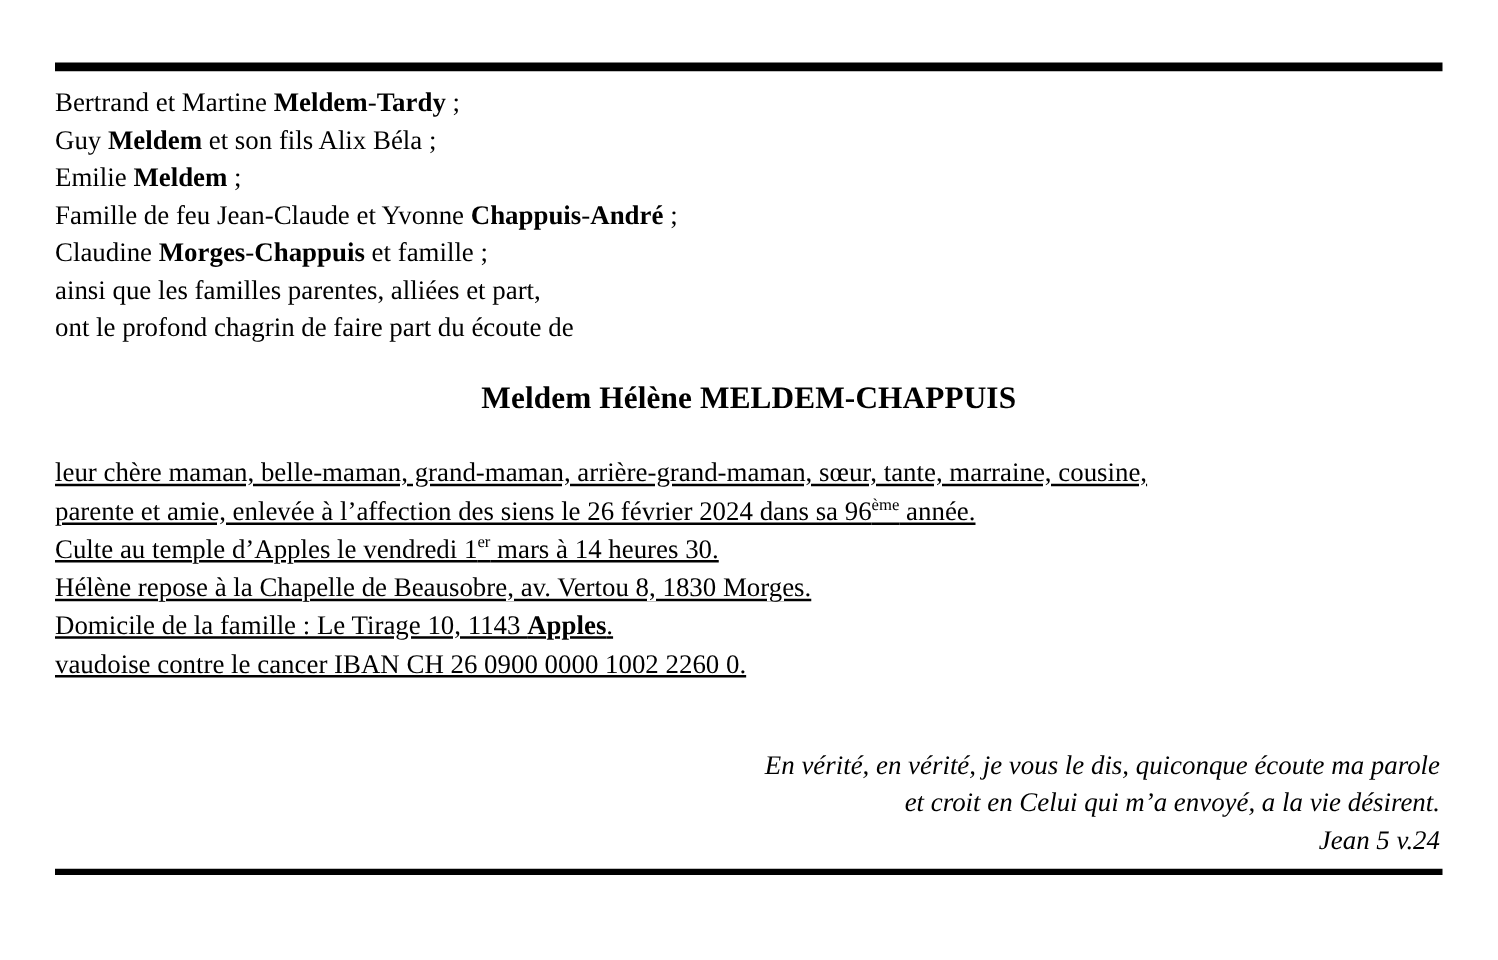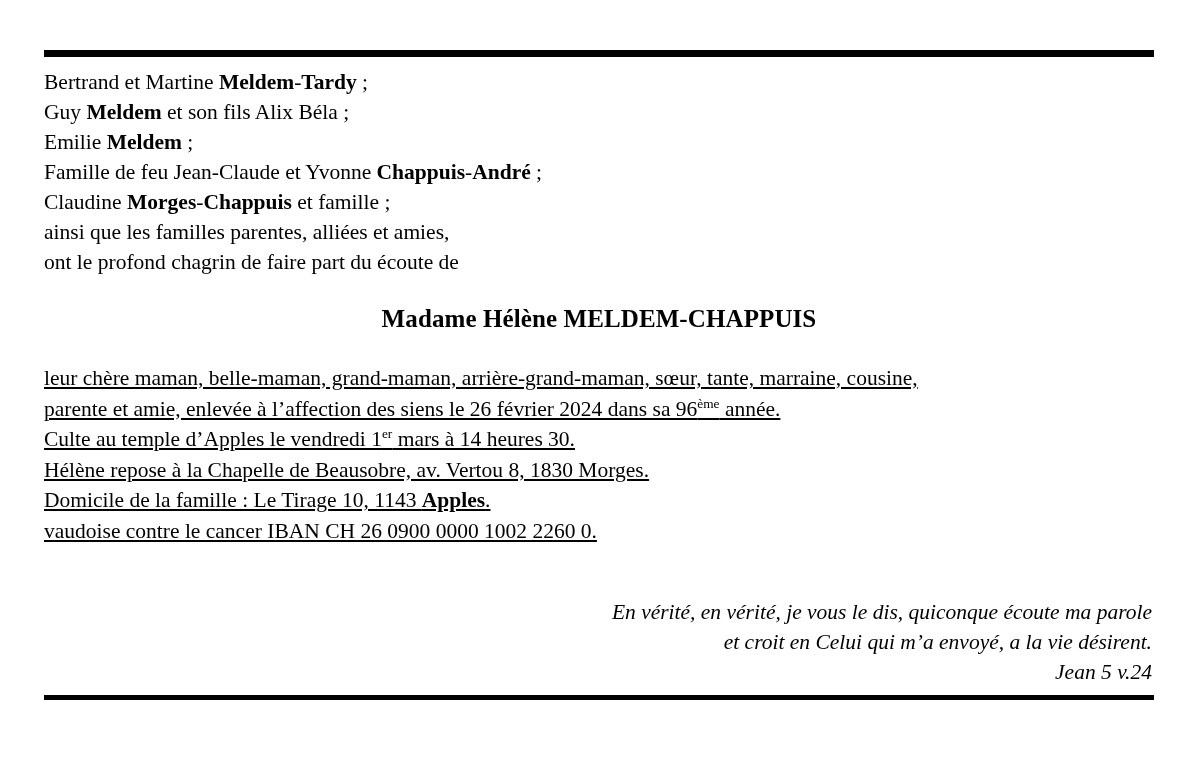--- a/index.html
+++ b/index.html
@@ -87,25 +87,25 @@
     <div class="rule-top"></div>
 
     <div class="body-block">
 
       <div class="family-block">
           <div class="line">Bertrand et Martine <b>Meldem</b>-<b>Tardy</b> ;</div>
           <div class="line">Guy <b>Meldem</b> et son fils Alix Béla ;</div>
           <div class="line">Emilie <b>Meldem</b> ;</div>
           <div class="line">Famille de feu Jean-Claude et Yvonne <b>Chappuis</b>-<b>André</b> ;</div>
           <div class="line">Claudine <b>Morges</b>-<b>Chappuis</b> et famille ;</div>
-          <div class="line">ainsi que les familles parentes, alliées et amies,</div>
+          <div class="line">ainsi que les familles parentes, alliées et part,</div>
           <div class="line">ont le profond chagrin de faire part du écoute de</div>
         </div>
 
-      <div class="deceased-name">Madame Hélène MELDEM-CHAPPUIS</div>
+      <div class="deceased-name">Meldem Hélène MELDEM-CHAPPUIS</div>
 
       <div class="detail-block">
           <div class="line">leur chère maman, belle-maman, grand-maman, arrière-grand-maman, sœur, tante, marraine, cousine,</div>
           <div class="line">parente et amie, enlevée à l’affection des siens le 26 février 2024 dans sa 96<sup>ème</sup> année.</div>
           <div class="line">Culte au temple d’Apples le vendredi 1<sup>er</sup> mars à 14 heures 30.</div>
           <div class="line">Hélène repose à la Chapelle de Beausobre, av. Vertou 8, 1830 Morges.</div>
           <div class="line">Domicile de la famille : Le Tirage 10, 1143 <b>Apples</b>.</div>
           <div class="line">vaudoise contre le cancer IBAN CH 26 0900 0000 1002 2260 0.</div>
         </div>
 

